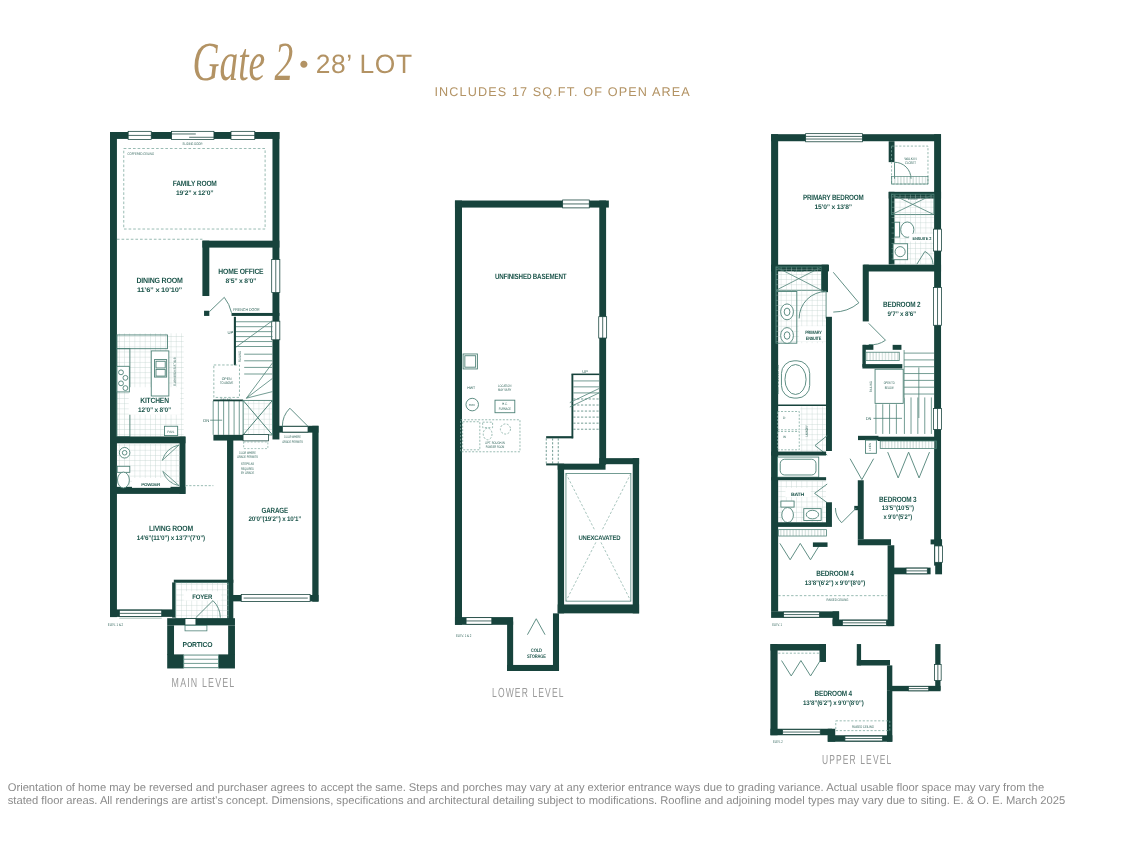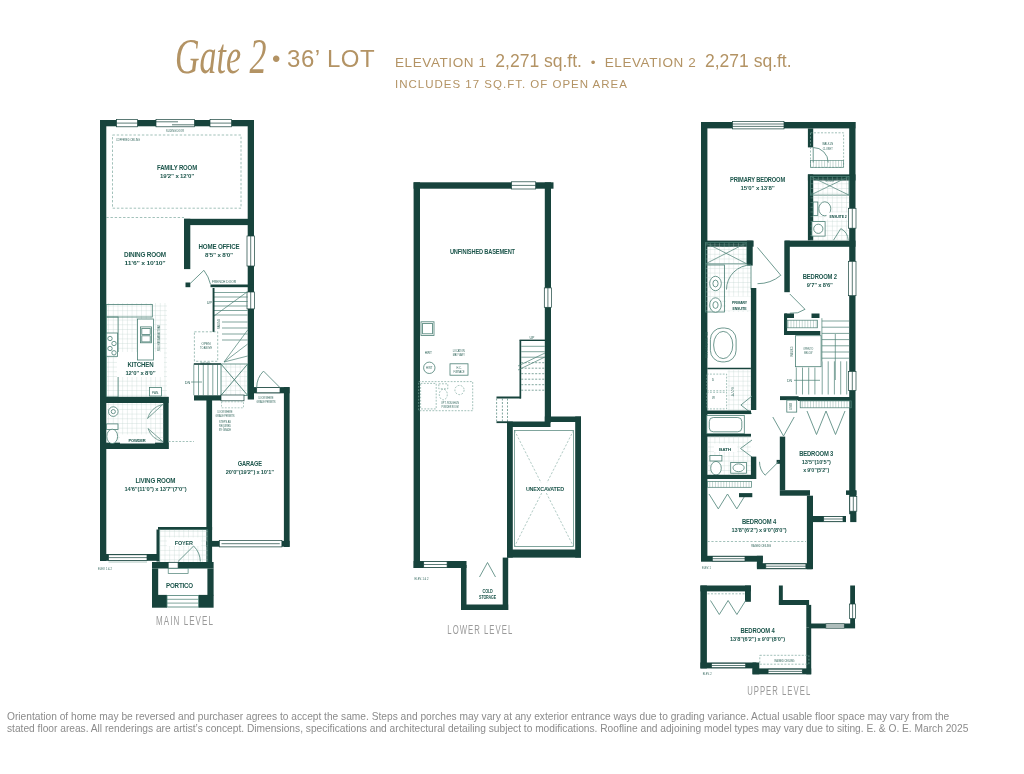--- a/index.html
+++ b/index.html
@@ -9,23 +9,22 @@
 .rl{font-weight:bold;fill:#1d564c;letter-spacing:-0.2px}
 .tt{fill:#2a6056}
 .lvl{fill:#9a9a9a;font-size:12px;letter-spacing:1.6px}
 </style>
 </head>
 <body>
 <div id="page">
 
 <div style="position:absolute;left:175px;top:27px;font-family:'Liberation Serif',serif;font-style:italic;font-size:50px;color:#b39364;transform:scaleX(0.68);transform-origin:left top;">Gate 2</div>
 
-<div style="position:absolute;left:272px;top:44.5px;font-size:24px;color:#b39364;">• <span style="letter-spacing:0.5px">36’ LOT</span></div>
-
-<div style="position:absolute;left:395px;top:51px;font-size:13.5px;color:#b39364;letter-spacing:0.6px;">ELEVATION 1&nbsp; <span style="font-size:17.5px;letter-spacing:0;">2,271 sq.ft.</span>&nbsp; •&nbsp; ELEVATION 2&nbsp; <span style="font-size:17.5px;letter-spacing:0;">2,271 sq.ft.</span></div>
+<div style="position:absolute;left:272px;top:44.5px;font-size:24px;color:#b39364;">• <span style="letter-spacing:0.5px">28’ LOT</span></div>
+
 
 <div style="position:absolute;left:395px;top:78px;font-size:11.5px;color:#b39364;letter-spacing:1px;">INCLUDES 17 SQ.FT. OF OPEN AREA</div>
 <svg width="1024" height="774" viewBox="0 0 1024 774" style="position:absolute;left:0;top:0">
 <defs>
 <pattern id="g5" width="4.7" height="4.7" patternUnits="userSpaceOnUse">
 <path d="M0,0 H4.7 M0,0 V4.7" stroke="#b8cfc8" stroke-width="0.6" fill="none"></path>
 </pattern>
 <pattern id="comb" width="2.8" height="12" patternUnits="userSpaceOnUse">
 <line x1="1.4" y1="0" x2="1.4" y2="12" stroke="#9dbab2" stroke-width="0.6"></line>
 </pattern>

